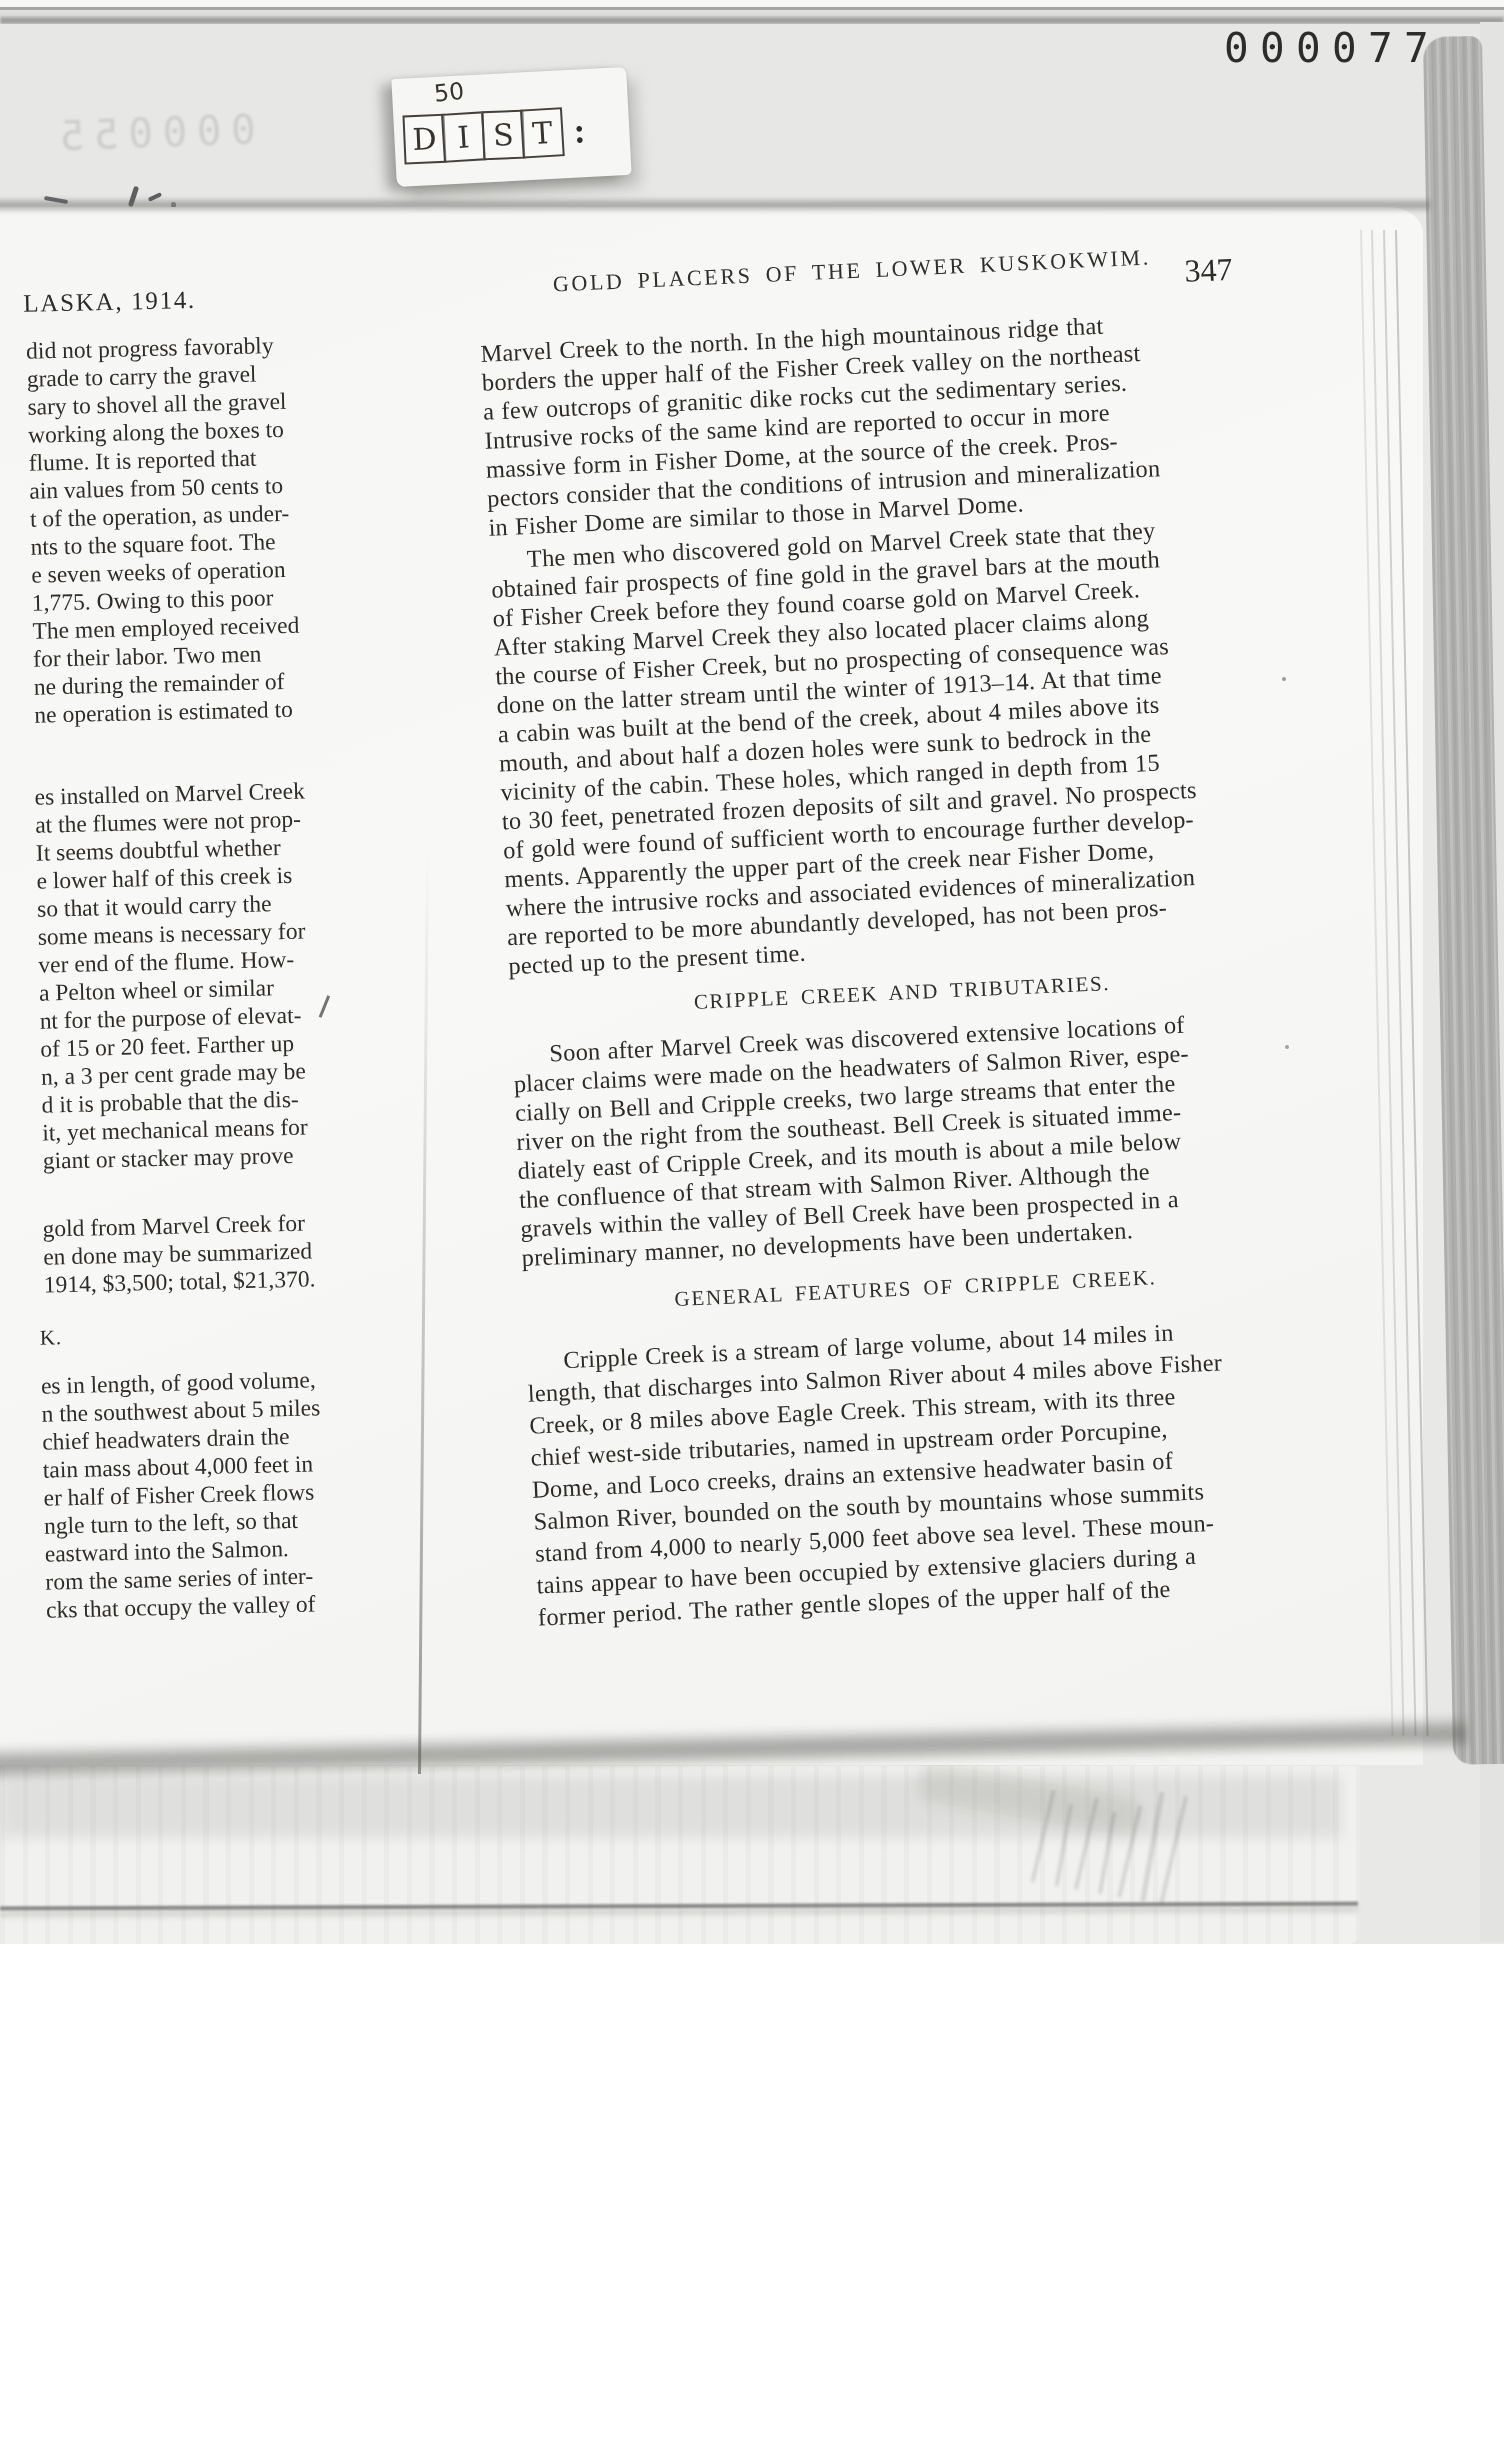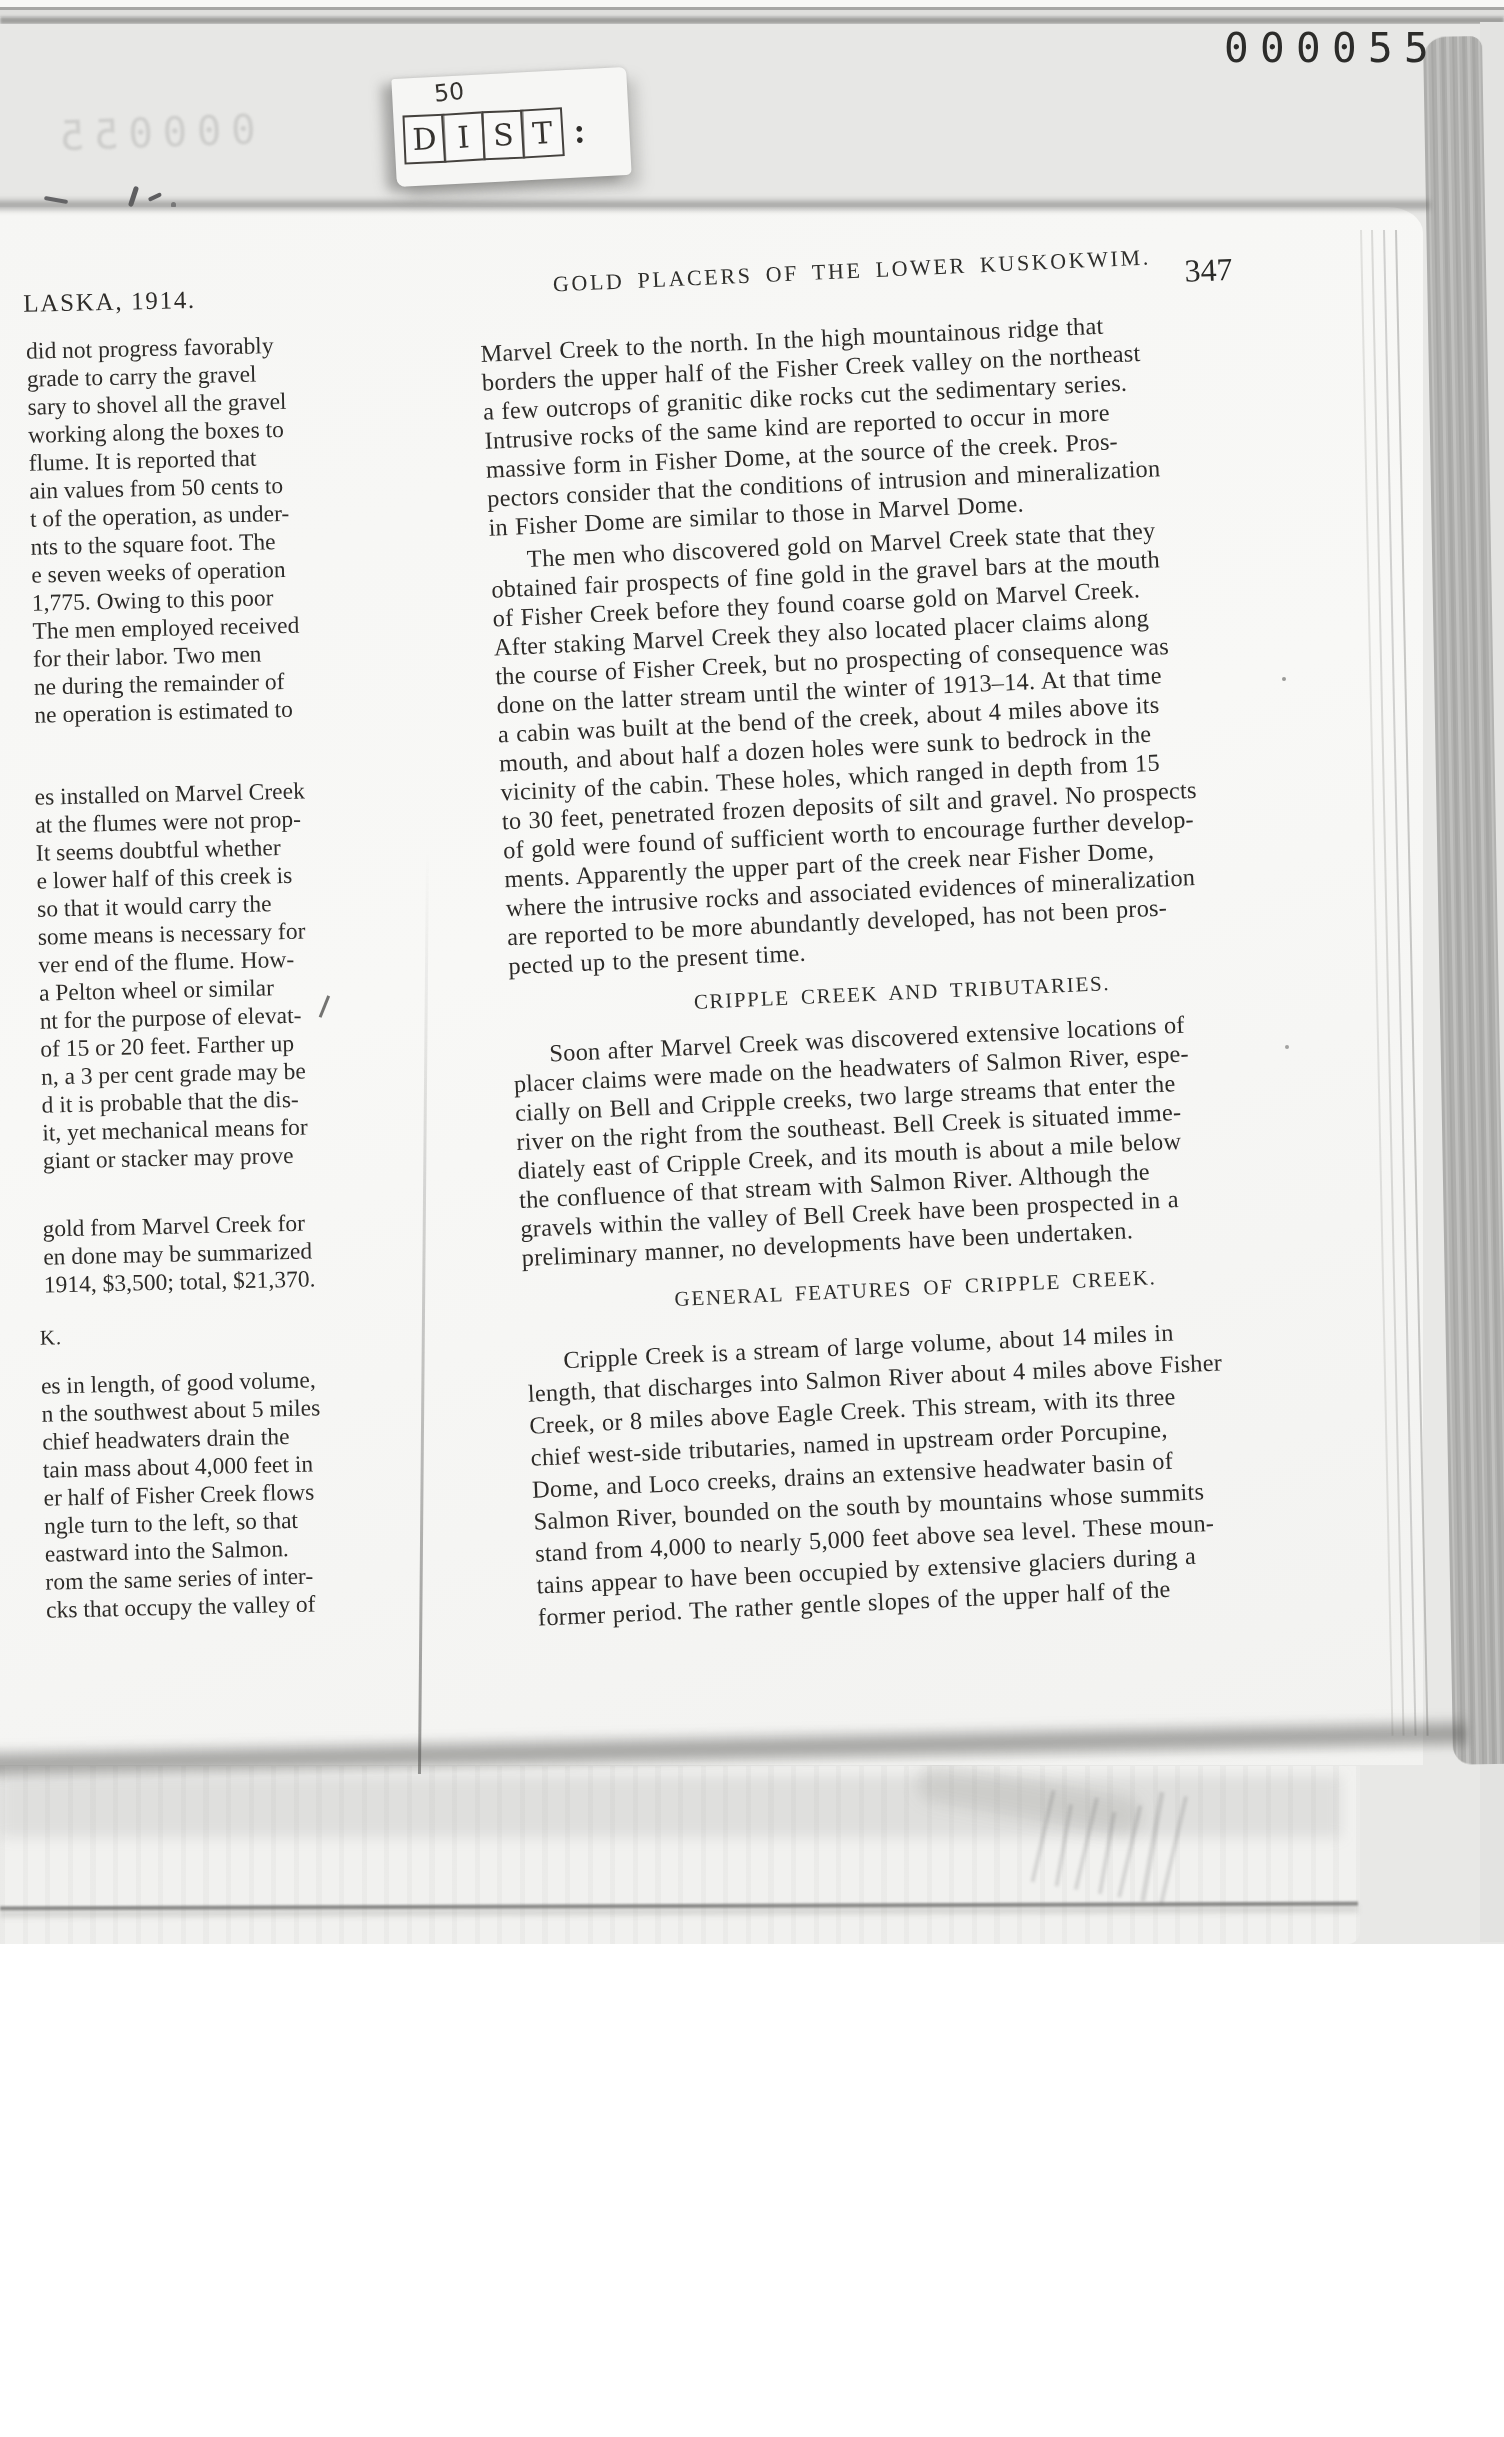--- a/index.html
+++ b/index.html
@@ -262,16 +262,16 @@
       <div class="tab-number">50</div>
       <div class="tab-boxes">
         <span class="tab-box">D</span>
         <span class="tab-box">I</span>
         <span class="tab-box">S</span>
         <span class="tab-box">T</span>
         <span class="tab-colon">:</span>
       </div>
     </div>
 
-    <div class="serial-stamp">000055</div>
+    <div class="serial-stamp">000077</div>
   </div>
 </div>
 
 
 </body></html>

